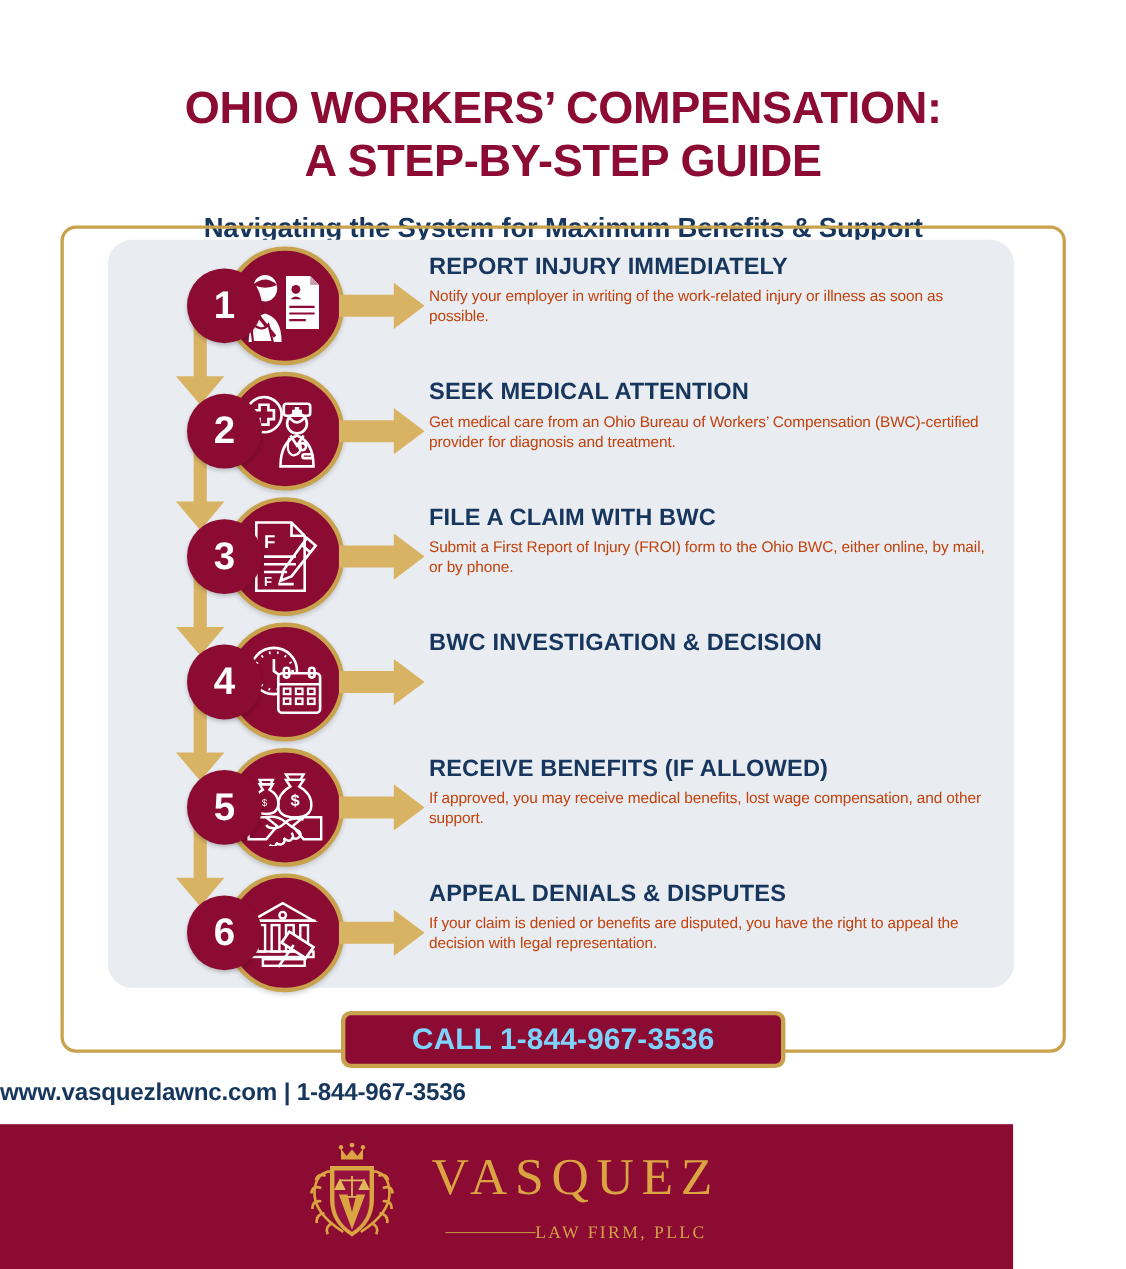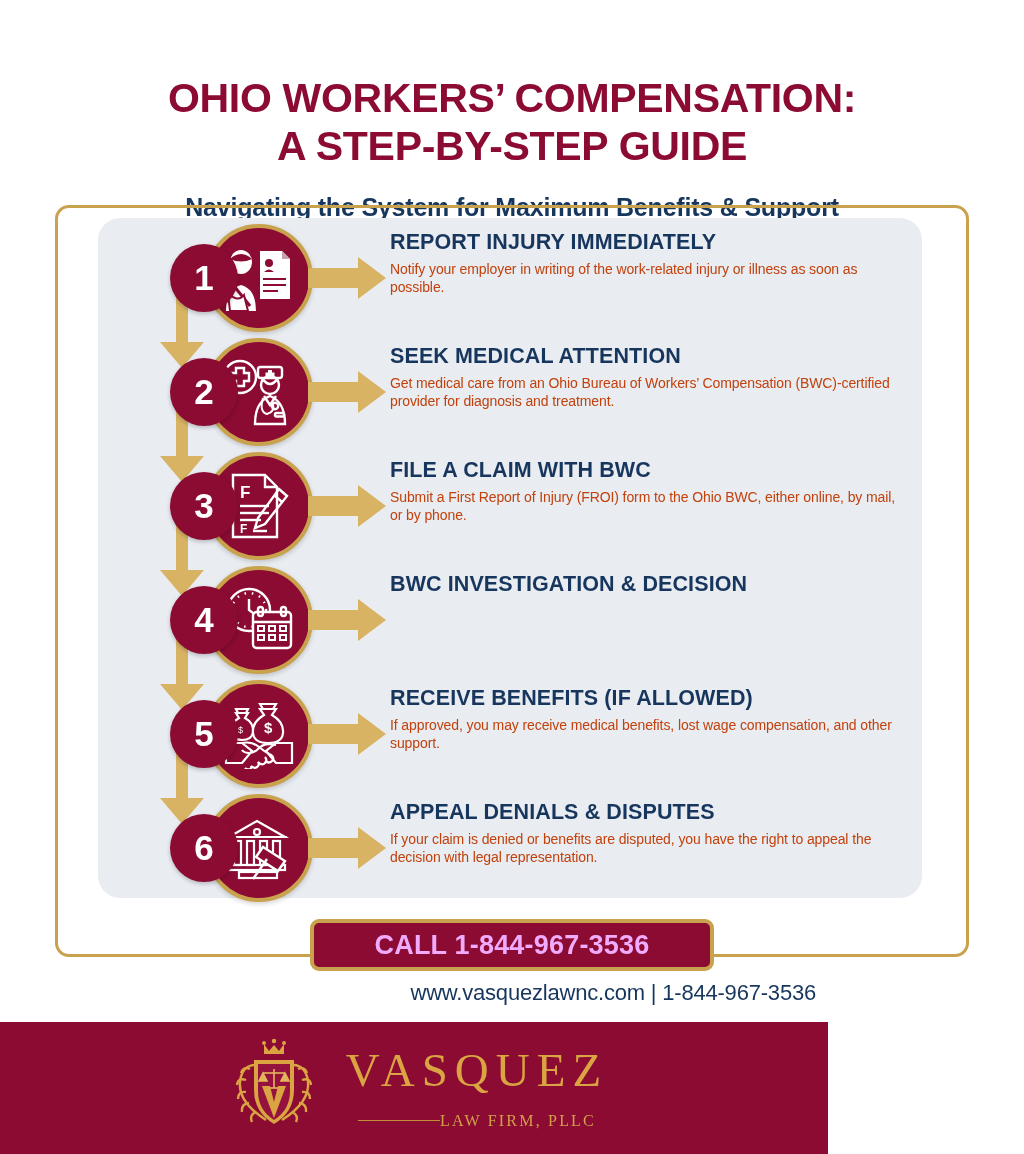--- a/index.html
+++ b/index.html
@@ -157,44 +157,44 @@
     left: 310px;
     top: 919px;
     width: 404px;
     height: 52px;
     background: #8C0B33;
     border: 4px solid #C9A24D;
     border-radius: 9px;
     display: flex;
     align-items: center;
     justify-content: center;
-    color: #f0abfc;
+    color: #7dd3fc;
     font-size: 27px;
     font-weight: bold;
     letter-spacing: 0.2px;
     z-index: 5;
   }
   .contact {
     position: absolute;
     left: 0;
     top: 980px;
     width: 816px;
-    text-align: right;
+    text-align: left;
     color: #17365D;
     font-size: 22px;
-    font-weight: normal;
+    font-weight: bold;
     letter-spacing: -0.2px;
   }
 
   
   .footer {
     position: absolute;
     left: 0;
     top: 1022px;
-    width: 828px;
+    width: 921px;
     height: 132px;
     background: #8C0B33;
     display: flex;
     align-items: center;
     justify-content: center;
     gap: 18px;
   }
   .logo-text { display: flex; flex-direction: column; align-items: center; }
   .logo-name {
     font-family: "Liberation Serif", serif;

